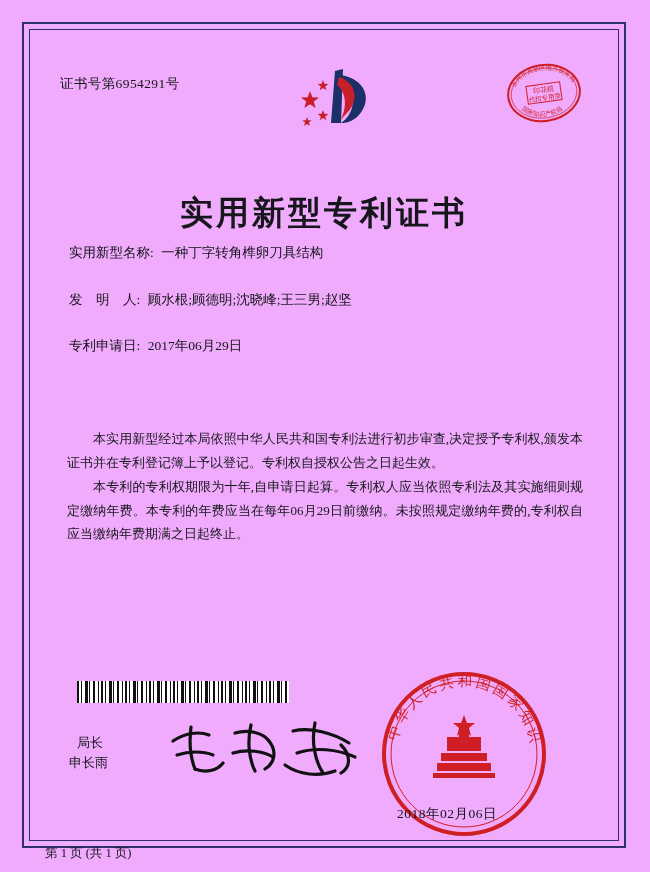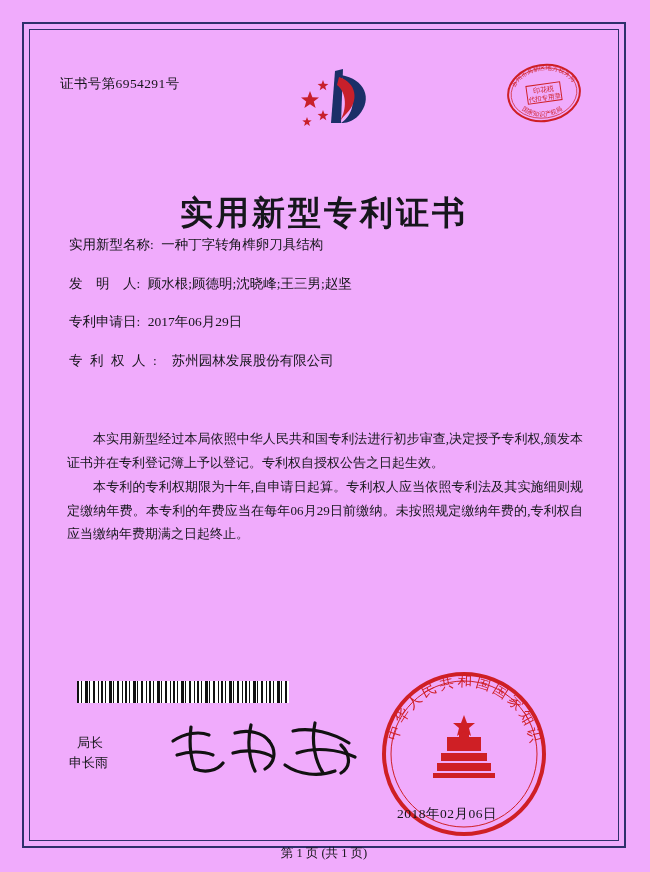--- a/index.html
+++ b/index.html
@@ -97,20 +97,21 @@
   }
   .field-label {
     display: inline-block;
   }
   .field-label.spaced {
     letter-spacing: 7.5px;
   }
   .field-value {
     display: inline-block;
     margin-left: 4px;
+    margin-top: 8px;
   }
 
   
   .body-text {
     position: absolute;
     left: 22px; top: 382px;
     width: 516px;
     font-size: 13px;
     line-height: 23.5px;
     color: #17171d;
@@ -169,21 +170,21 @@
     font-size: 13.5px;
     color: #15151a;
     letter-spacing: 0.5px;
   }
 
   
   .footer {
     position: absolute;
     left: 0; top: 800px;
     width: 558px;
-    text-align: center;
+    text-align: left;
     font-size: 12.5px;
     color: #15151a;
   }
 </style>
 </head>
 <body>
 
 <div class="page">
   <div class="border-outer"></div>
   <div class="border-inner"></div>
@@ -233,24 +234,20 @@
         <span class="field-label">实用新型名称:</span>
         <span class="field-value">一种丁字转角榫卵刀具结构</span>
       </div>
       <div class="field-row">
         <span class="field-label">发　明　人:</span>
         <span class="field-value">顾水根;顾德明;沈晓峰;王三男;赵坚</span>
       </div>
       <div class="field-row">
         <span class="field-label">专利申请日:</span>
         <span class="field-value">2017年06月29日</span>
-      </div>
-      <div class="field-row">
-        <span class="field-label spaced">专利权人:</span>
-        <span class="field-value">苏州园林发展股份有限公司</span>
       </div>
     </div>
 
     <div class="body-text">
       <p>本实用新型经过本局依照中华人民共和国专利法进行初步审查,决定授予专利权,颁发本证书并在专利登记簿上予以登记。专利权自授权公告之日起生效。</p>
       <p>本专利的专利权期限为十年,自申请日起算。专利权人应当依照专利法及其实施细则规定缴纳年费。本专利的年费应当在每年06月29日前缴纳。未按照规定缴纳年费的,专利权自应当缴纳年费期满之日起终止。</p>
     </div>
 
     <div class="barcode"></div>
 

